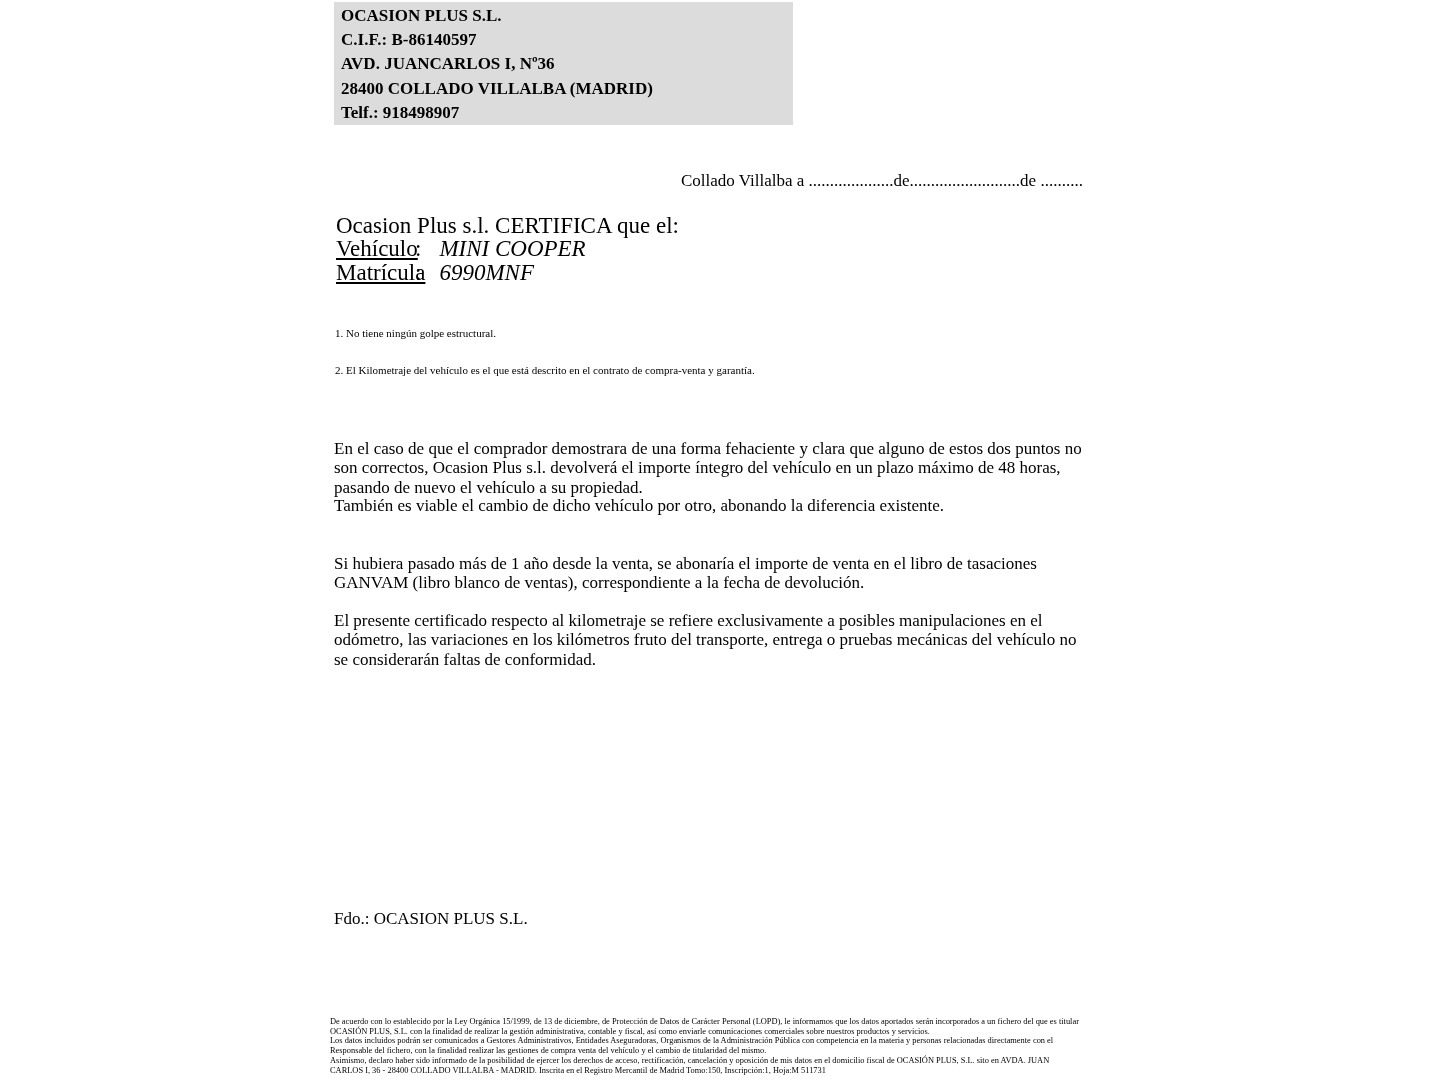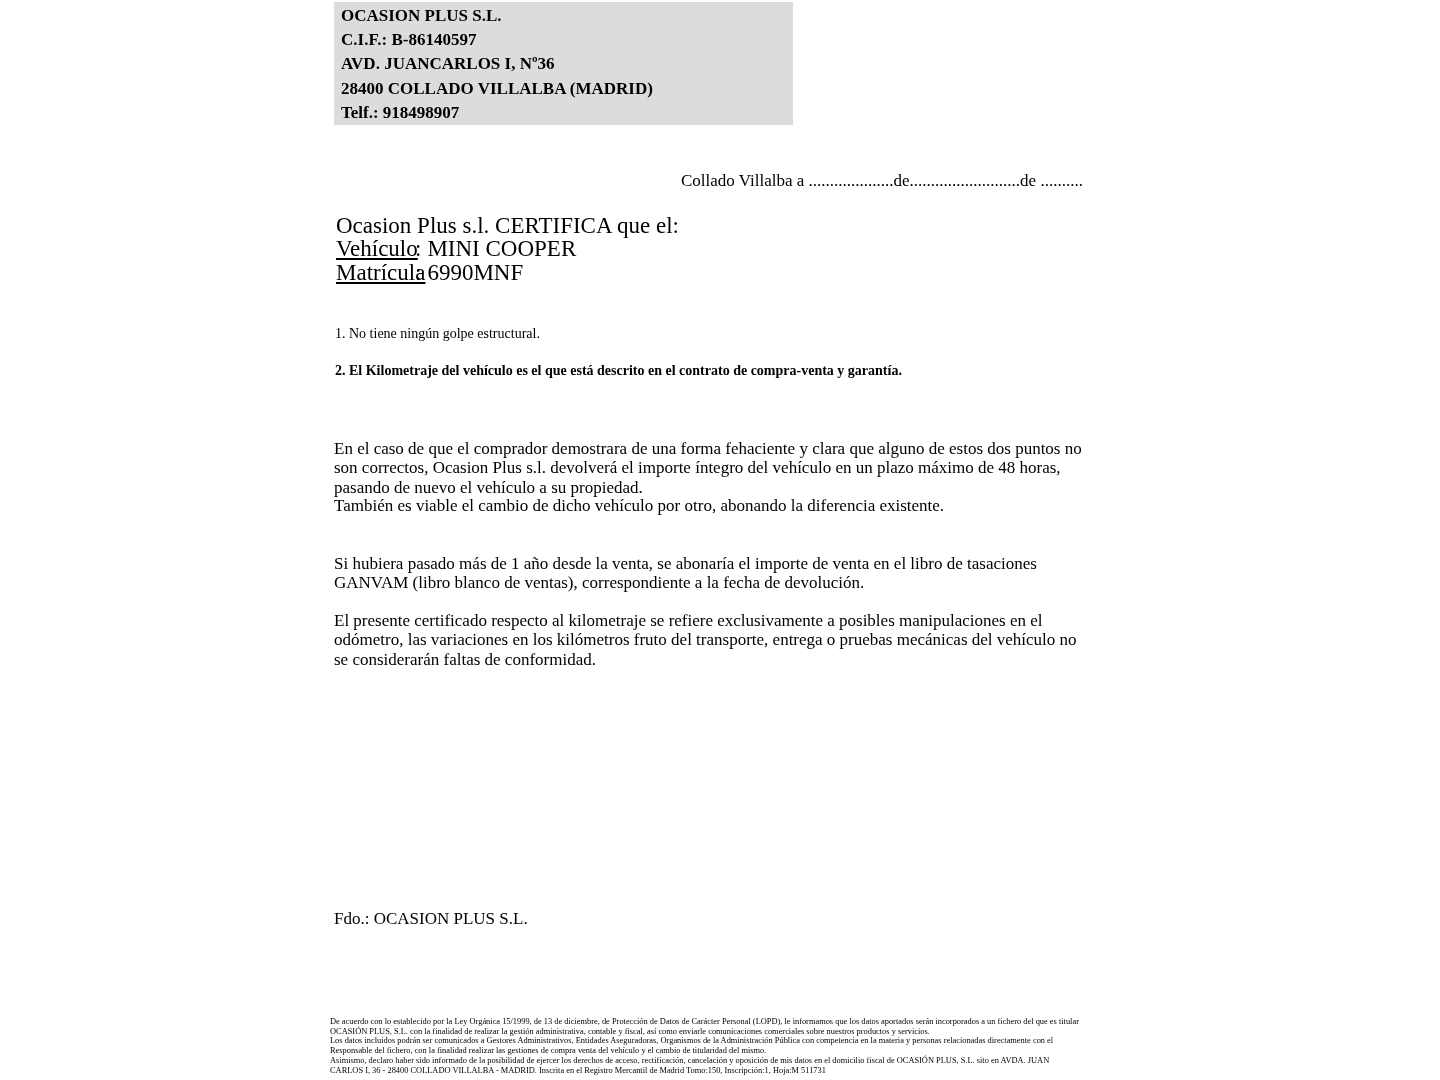--- a/index.html
+++ b/index.html
@@ -46,32 +46,32 @@
     position: absolute;
     left: 336px;
     top: 214px;
     font-size: 23px;
     line-height: 23.3px;
   }
   .certify-block .row { white-space: nowrap; }
   .field-label-wrap { display: inline-block; width: 79px; }
   .field-label-wrap span { text-decoration: underline; }
   .field-sep { display: inline; }
-  .field-value { display: inline; margin-left: 6px; }
+  .field-value { display: inline; margin-left: 18px; font-style: italic; }
 
   
   .condition {
     position: absolute;
     left: 335px;
-    font-size: 14px;
+    font-size: 11px;
     line-height: 19.4px;
     white-space: pre;
   }
   .condition-1 { top: 324px; }
-  .condition-2 { top: 361px; font-weight: bold; }
+  .condition-2 { top: 361px; }
 
   
   .para {
     position: absolute;
     left: 334px;
     font-size: 17px;
     line-height: 19.4px;
     white-space: pre;
   }
   .para-1 { top: 439px; }

